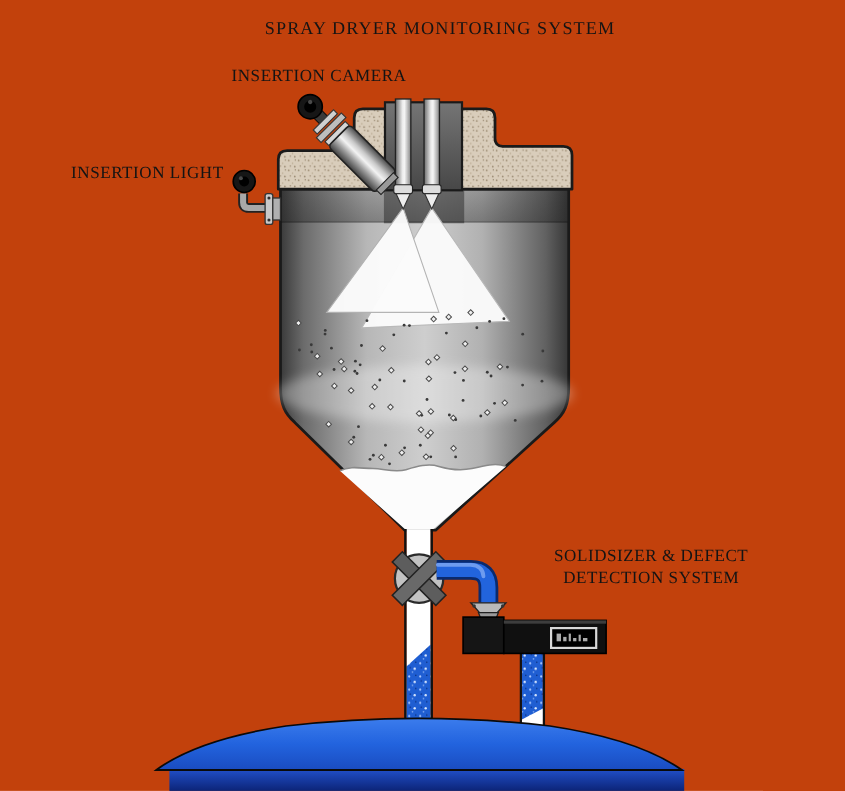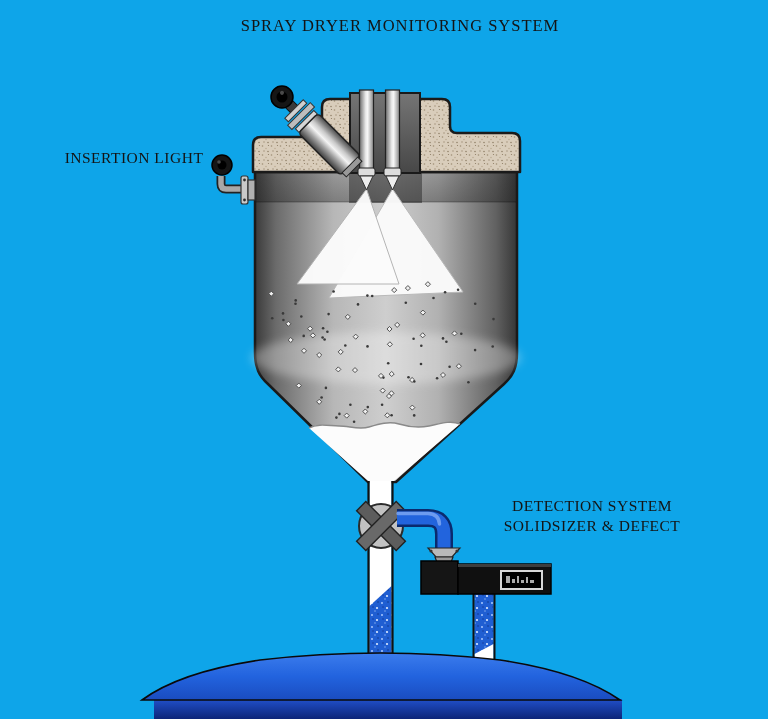--- a/index.html
+++ b/index.html
@@ -1,16 +1,16 @@
 <!DOCTYPE html>
 <html><head>
 <meta charset="utf-8">
 <style>
   html,body{margin:0;padding:0;background:#fff;}
-  #stage{position:relative;width:768px;height:719px;background:#0ea5e9;overflow:hidden;
+  #stage{position:relative;width:768px;height:719px;background:#c2410c;overflow:hidden;
          font-family:"Liberation Serif", "DejaVu Serif", serif;}
   #stage svg{position:absolute;left:0;top:0;}
   .lbl{position:absolute;color:#141414;text-align:center;font-size:15.5px;
        letter-spacing:0.5px;line-height:20px;}
   .title{font-size:16.5px;letter-spacing:1px;}
 </style>
 </head>
 <body>
 
 <div id="stage">
@@ -266,22 +266,23 @@
     </g>
 
     <g>
       <rect x="154" y="699" width="468" height="20" fill="url(#bandGrad)"></rect>
       <path d="M142,700 Q180,672 260,660 Q380,646 500,660 Q580,672 620,700 Z" fill="url(#domeGrad)" stroke="#0a0a0a" stroke-width="1.6"></path>
     </g>
   </svg>
 
   <div class="lbl title" style="left:180px;top:16px;width:440px;">SPRAY DRYER MONITORING SYSTEM</div>
 
+  <div class="lbl" style="left:190px;top:60px;width:200px;">INSERTION CAMERA</div>
 
   <div class="lbl" style="left:38px;top:148px;width:192px;">
     <div>INSERTION LIGHT</div>
   </div>
 
   <div class="lbl" style="left:468px;top:496px;width:248px;">
+    <div>SOLIDSIZER &amp; DEFECT</div>
     <div>DETECTION SYSTEM</div>
-    <div>SOLIDSIZER &amp; DEFECT</div>
   </div>
 </div>
 
 </body></html>

